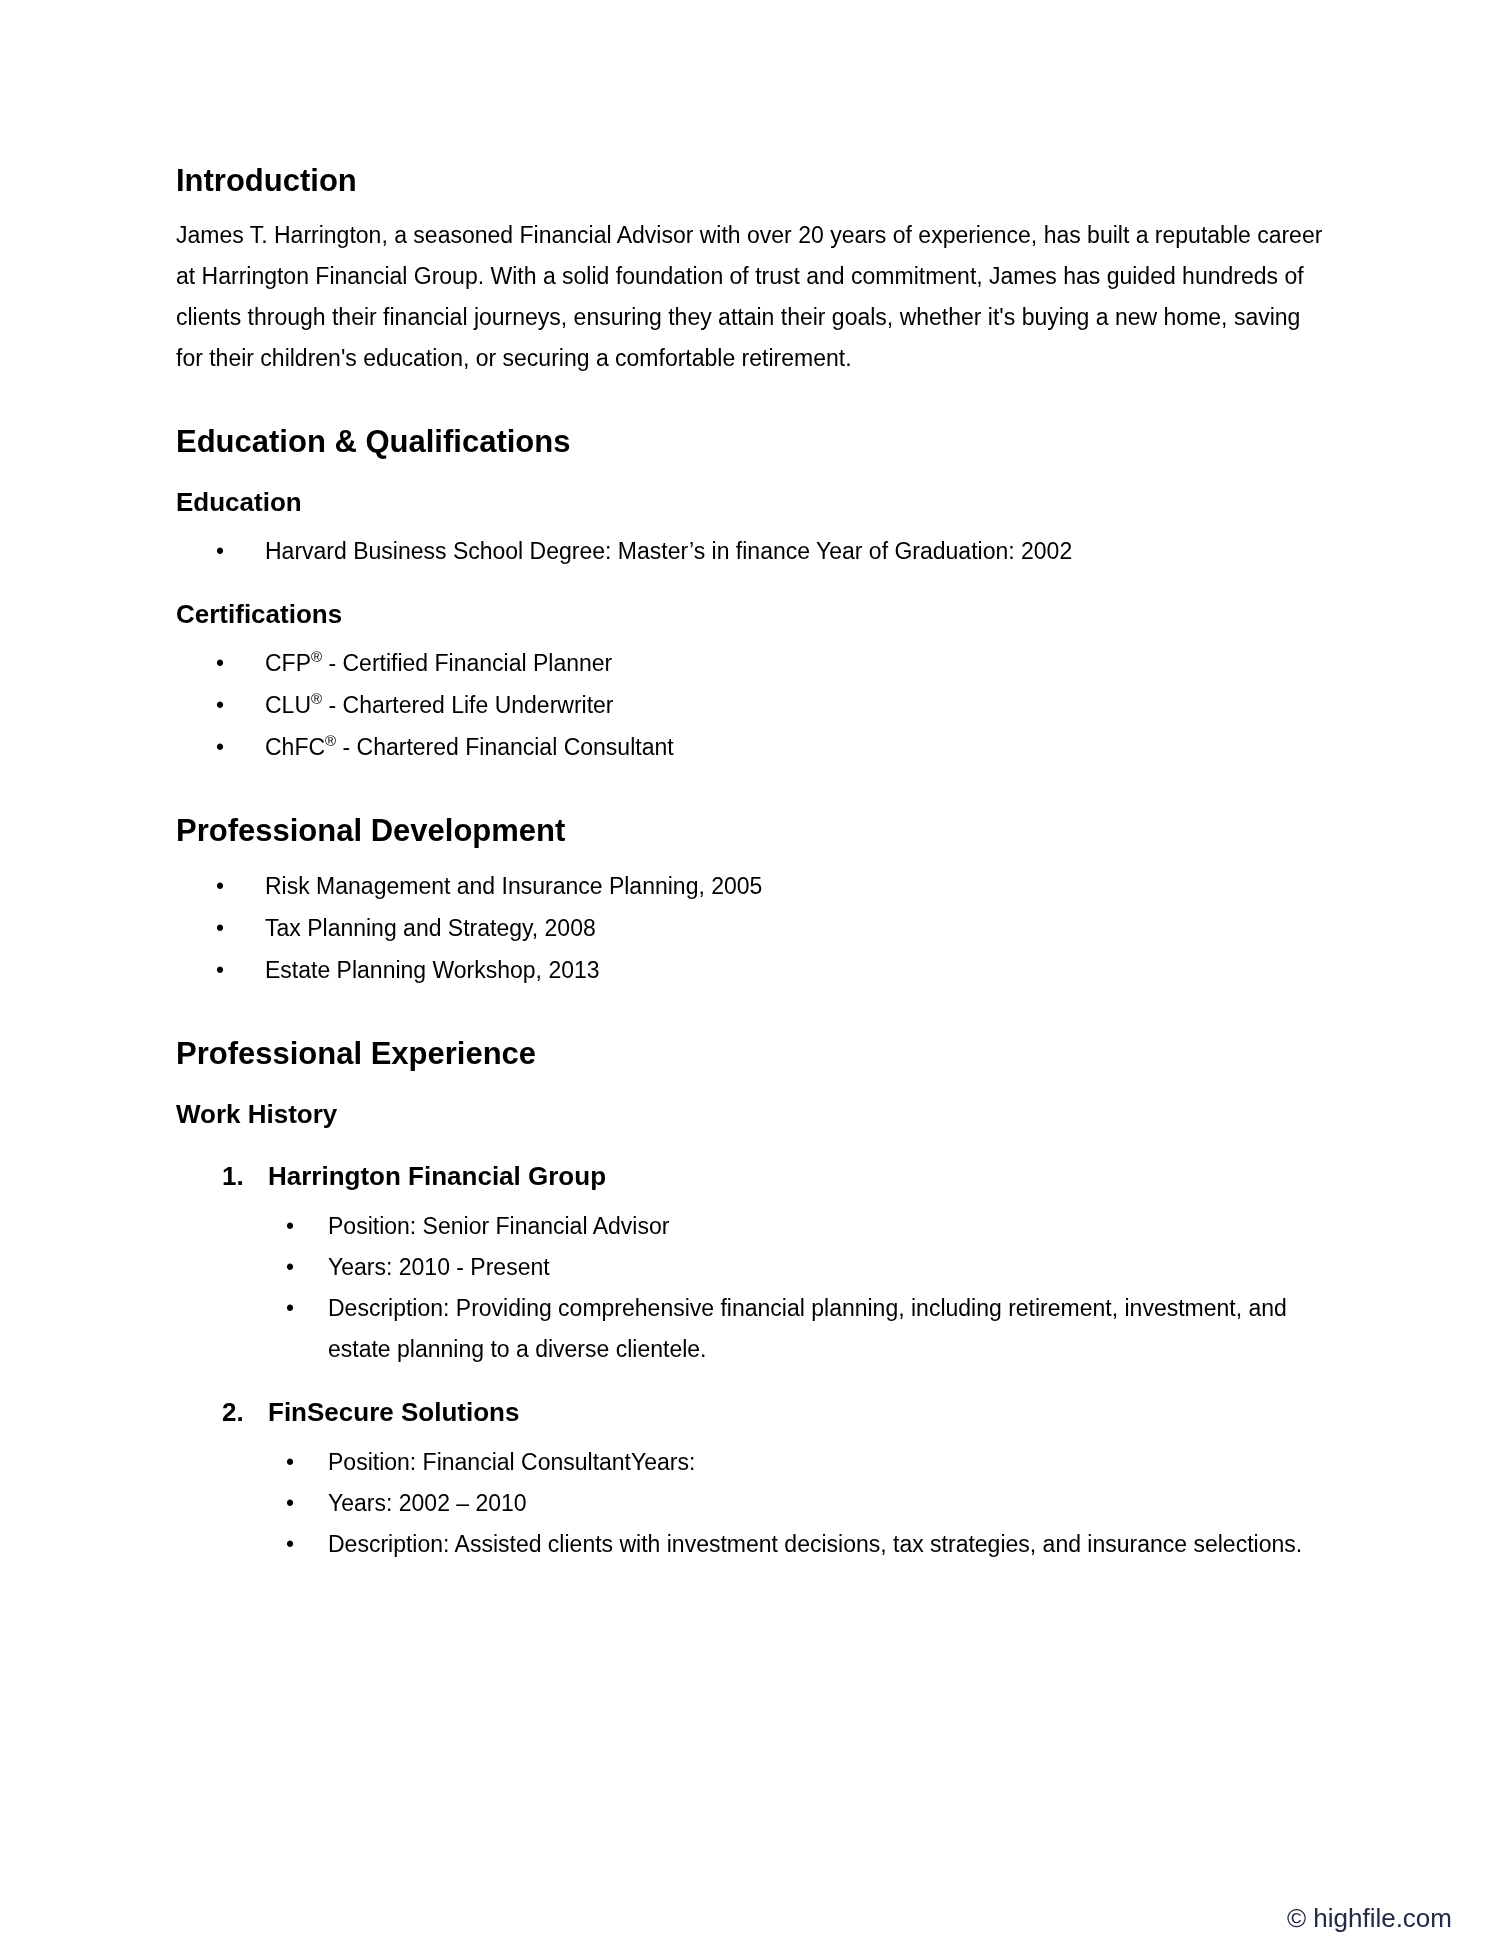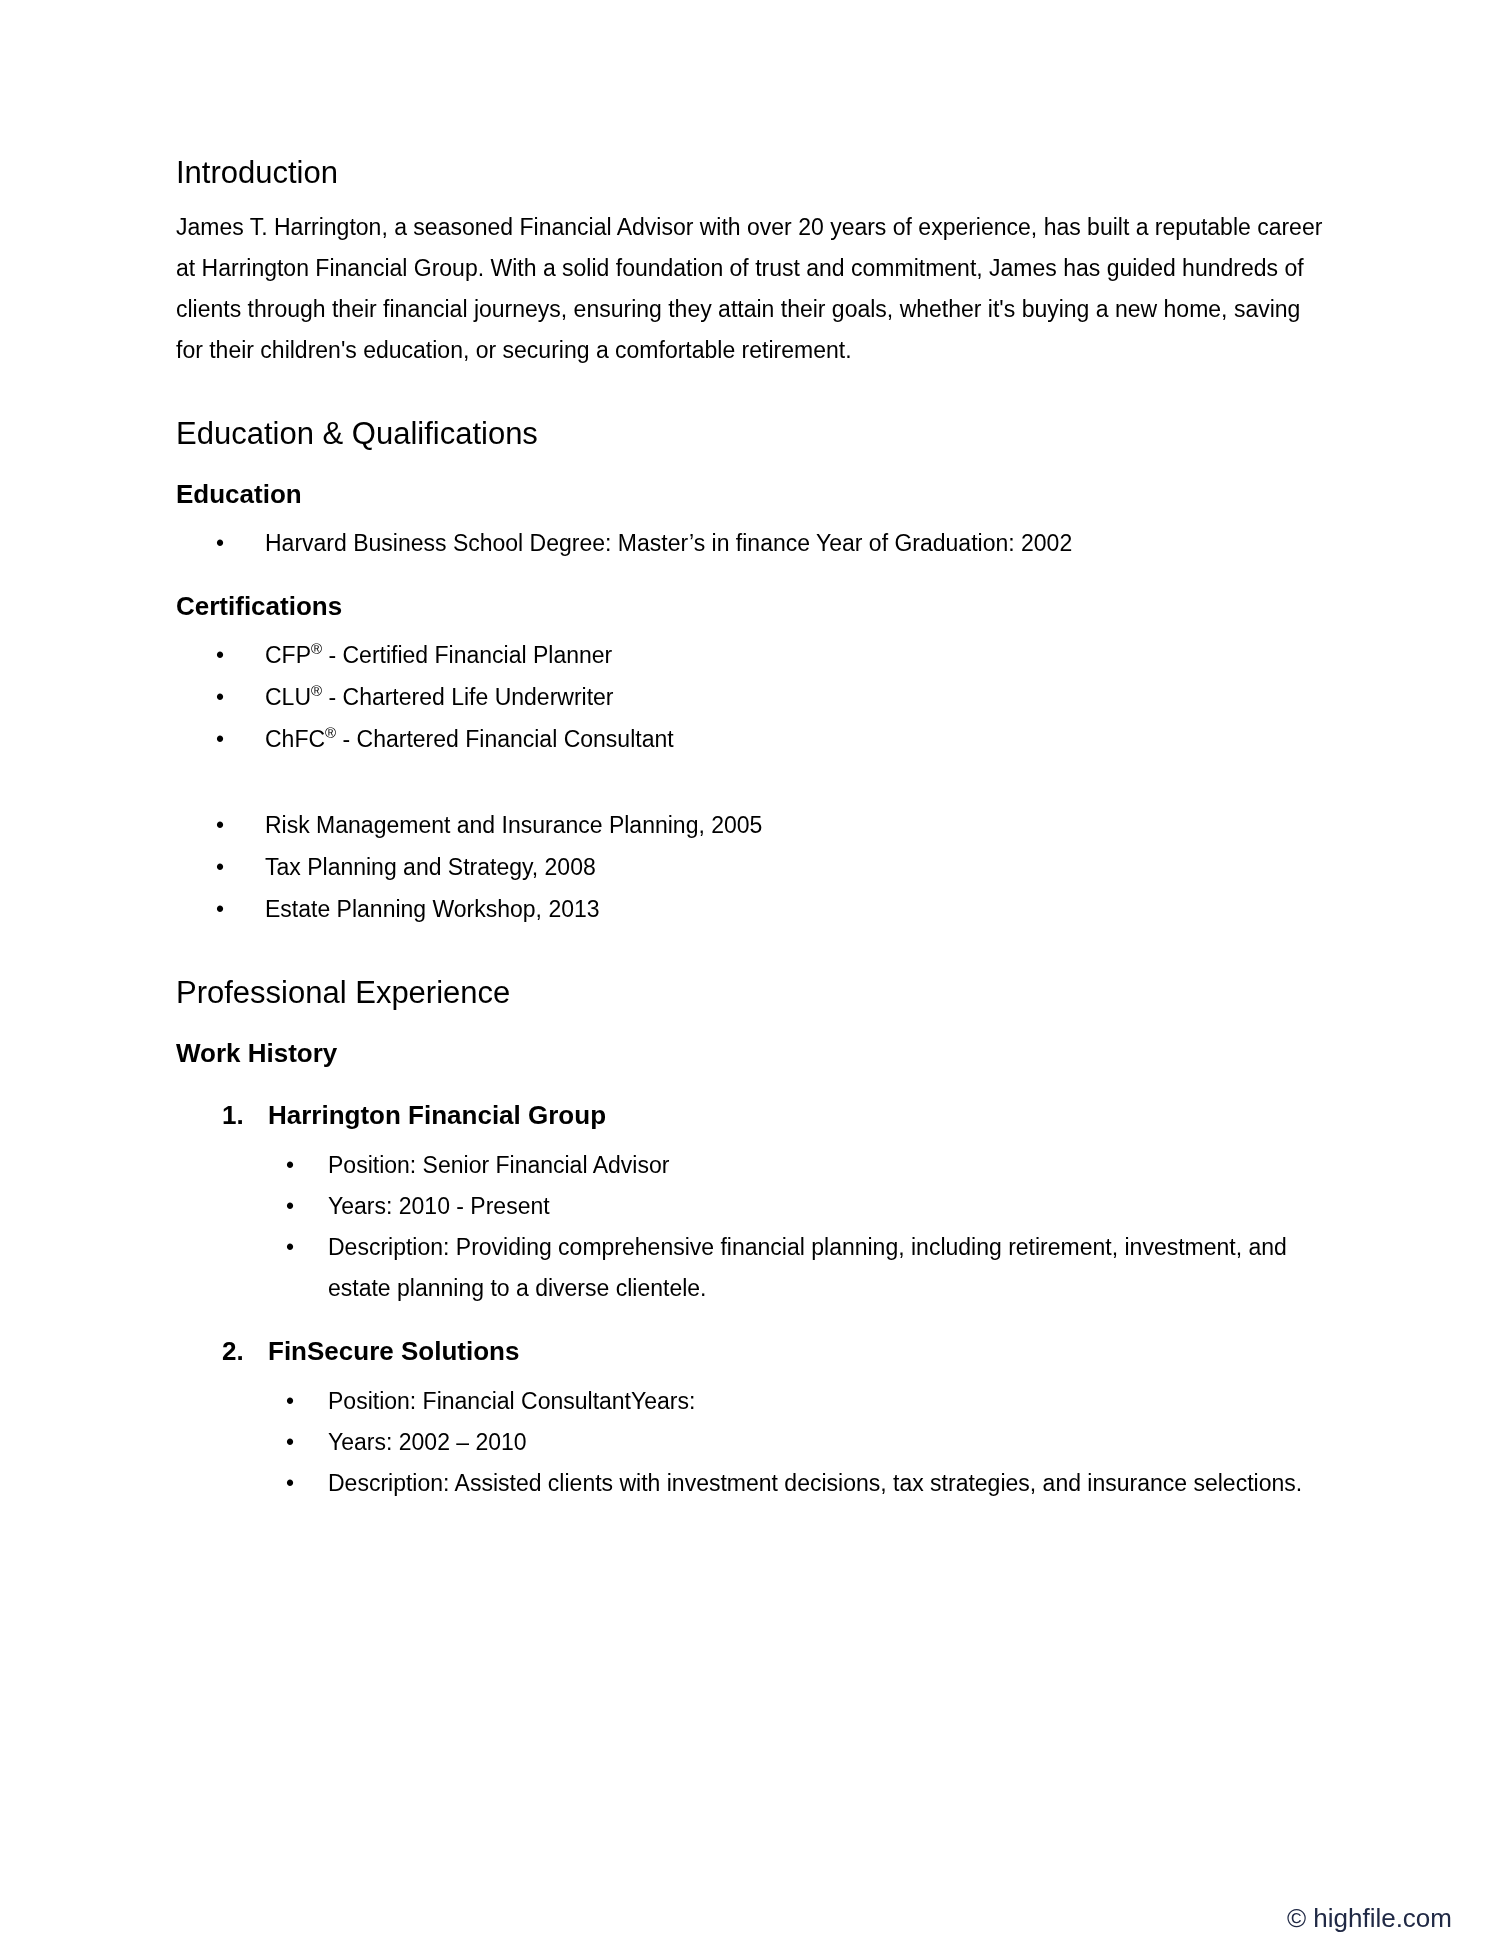--- a/index.html
+++ b/index.html
@@ -15,22 +15,22 @@
   }
   .content {
     position: absolute;
     left: 176px;
     top: 146px;
     width: 1150px;
   }
   h1 {
     font-size: 31px;
     line-height: 37px;
-    font-weight: 400;
-    margin: 8px 0 16px 0;
+    font-weight: 700;
+    margin: 16px 0 16px 0;
   }
   .section { margin-top: 44px; }
   .section.first { margin-top: 0; }
   h2 {
     font-size: 26px;
     line-height: 32px;
     font-weight: 700;
     margin: 26px 0 12px 0;
   }
   p.body-par {
@@ -122,20 +122,21 @@
           <span class="txt"><span>CLU</span><span class="reg">®</span><span> - Chartered Life Underwriter</span></span>
         </li>
         <li>
           <span class="marker">•</span>
           <span class="txt"><span>ChFC</span><span class="reg">®</span><span> - Chartered Financial Consultant</span></span>
         </li>
       </ul>
     </div>
 
     <div class="section">
+      <h1>Professional Development</h1>
       <ul class="l1">
         <li>
           <span class="marker">•</span>
           <span class="txt">Risk Management and Insurance Planning, 2005</span>
         </li>
         <li>
           <span class="marker">•</span>
           <span class="txt">Tax Planning and Strategy, 2008</span>
         </li>
         <li>

